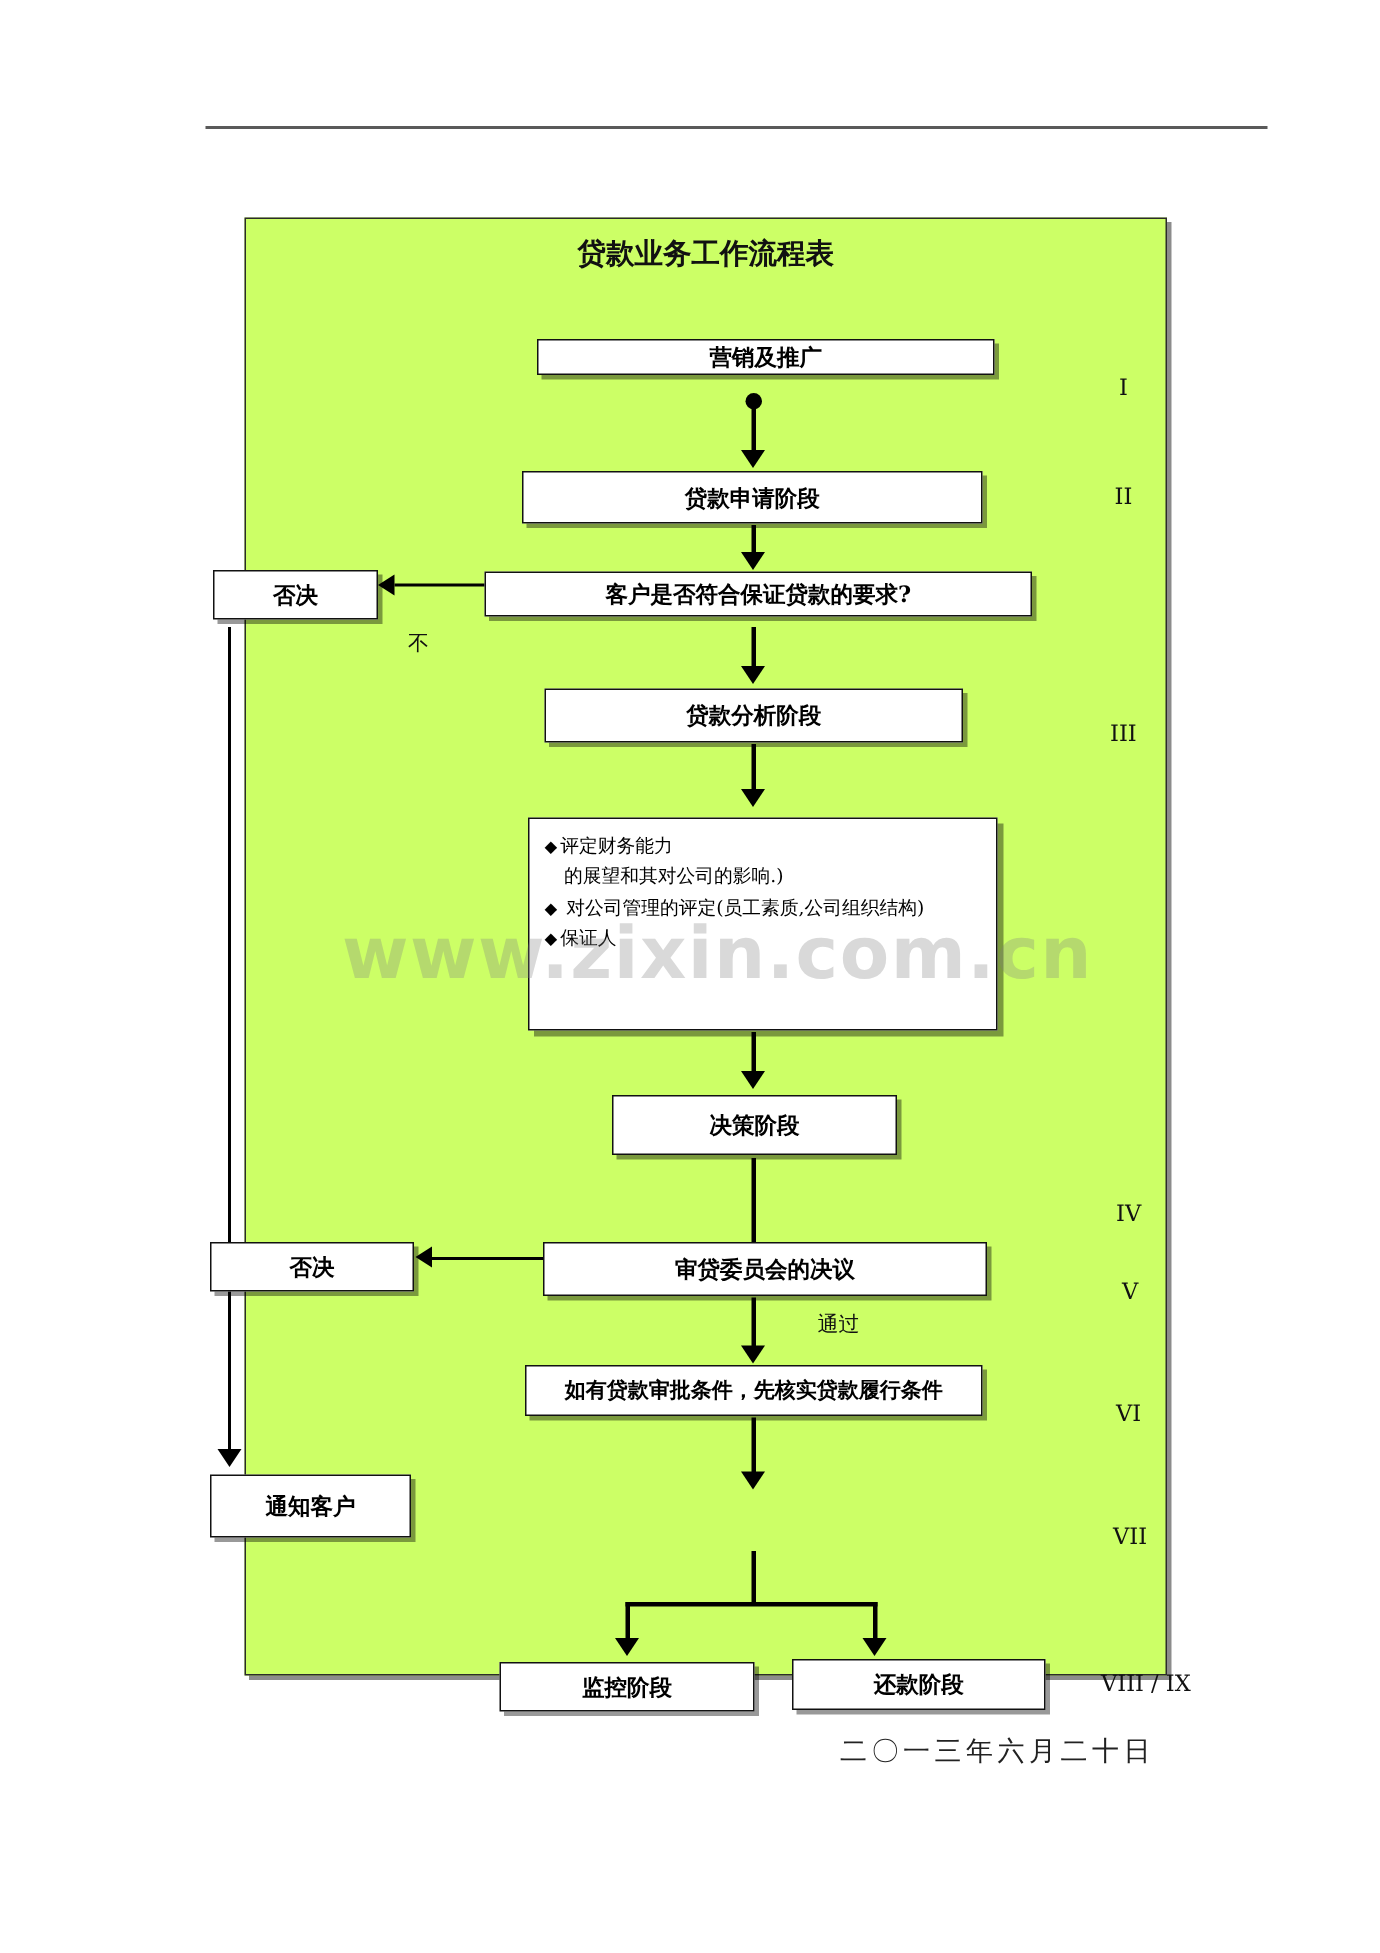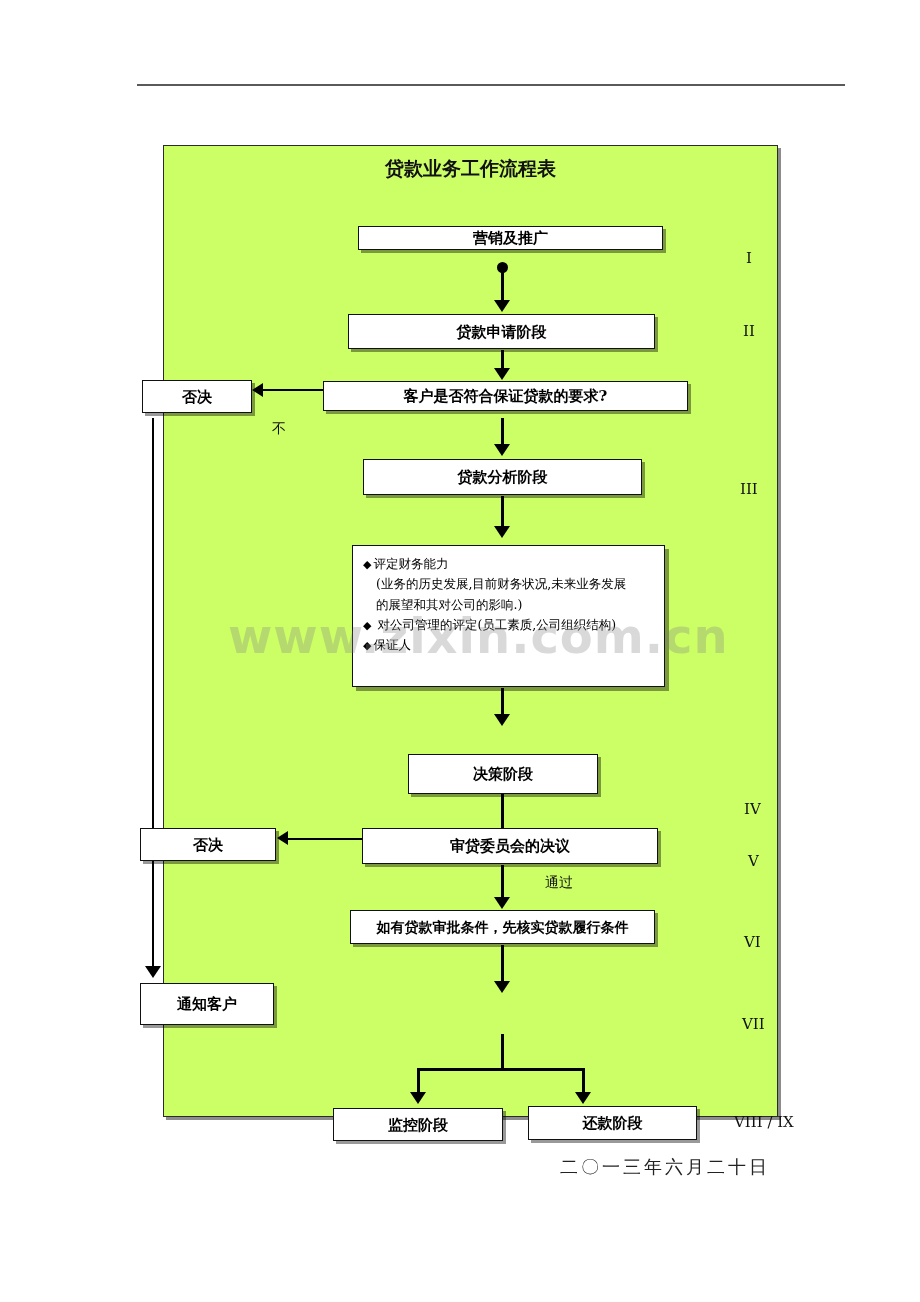--- a/index.html
+++ b/index.html
@@ -143,30 +143,29 @@
   <div class="arrow-down" style="left:494px;top:444px;"></div>
 
   <div class="node" style="left:363px;top:459px;width:279px;height:36px;">
     <span>贷款分析阶段</span>
   </div>
   <div class="vline" style="left:501px;top:496px;height:32px;"></div>
   <div class="arrow-down" style="left:494px;top:526px;"></div>
 
   <div class="node listbox" style="left:352px;top:545px;width:313px;height:142px;">
     <div class="li"><span class="bul">◆</span><span>评定财务能力</span></div>
-    <div class="li cont"><span>(业务的历史发展,目前财务状况,未来业务发展</span></div>
     <div class="li cont"><span>的展望和其对公司的影响.)</span></div>
     <div class="li"><span class="bul">◆</span>&nbsp;<span>对公司管理的评定(员工素质,公司组织结构)</span></div>
     <div class="li"><span class="bul">◆</span><span>保证人</span></div>
   </div>
 
   <div class="vline" style="left:501px;top:688px;height:28px;"></div>
   <div class="arrow-down" style="left:494px;top:714px;"></div>
 
-  <div class="node" style="left:408px;top:730px;width:190px;height:40px;margin-top:24px;">
+  <div class="node" style="left:408px;top:730px;width:190px;height:40px;">
     <span>决策阶段</span>
   </div>
 
   <div class="vline" style="left:501px;top:772px;height:56px;"></div>
 
   <div class="node" style="left:362px;top:828px;width:296px;height:36px;">
     <span>审贷委员会的决议</span>
   </div>
 
   <div class="node plain" style="left:140px;top:828px;width:136px;height:33px;font-size:15px;">

